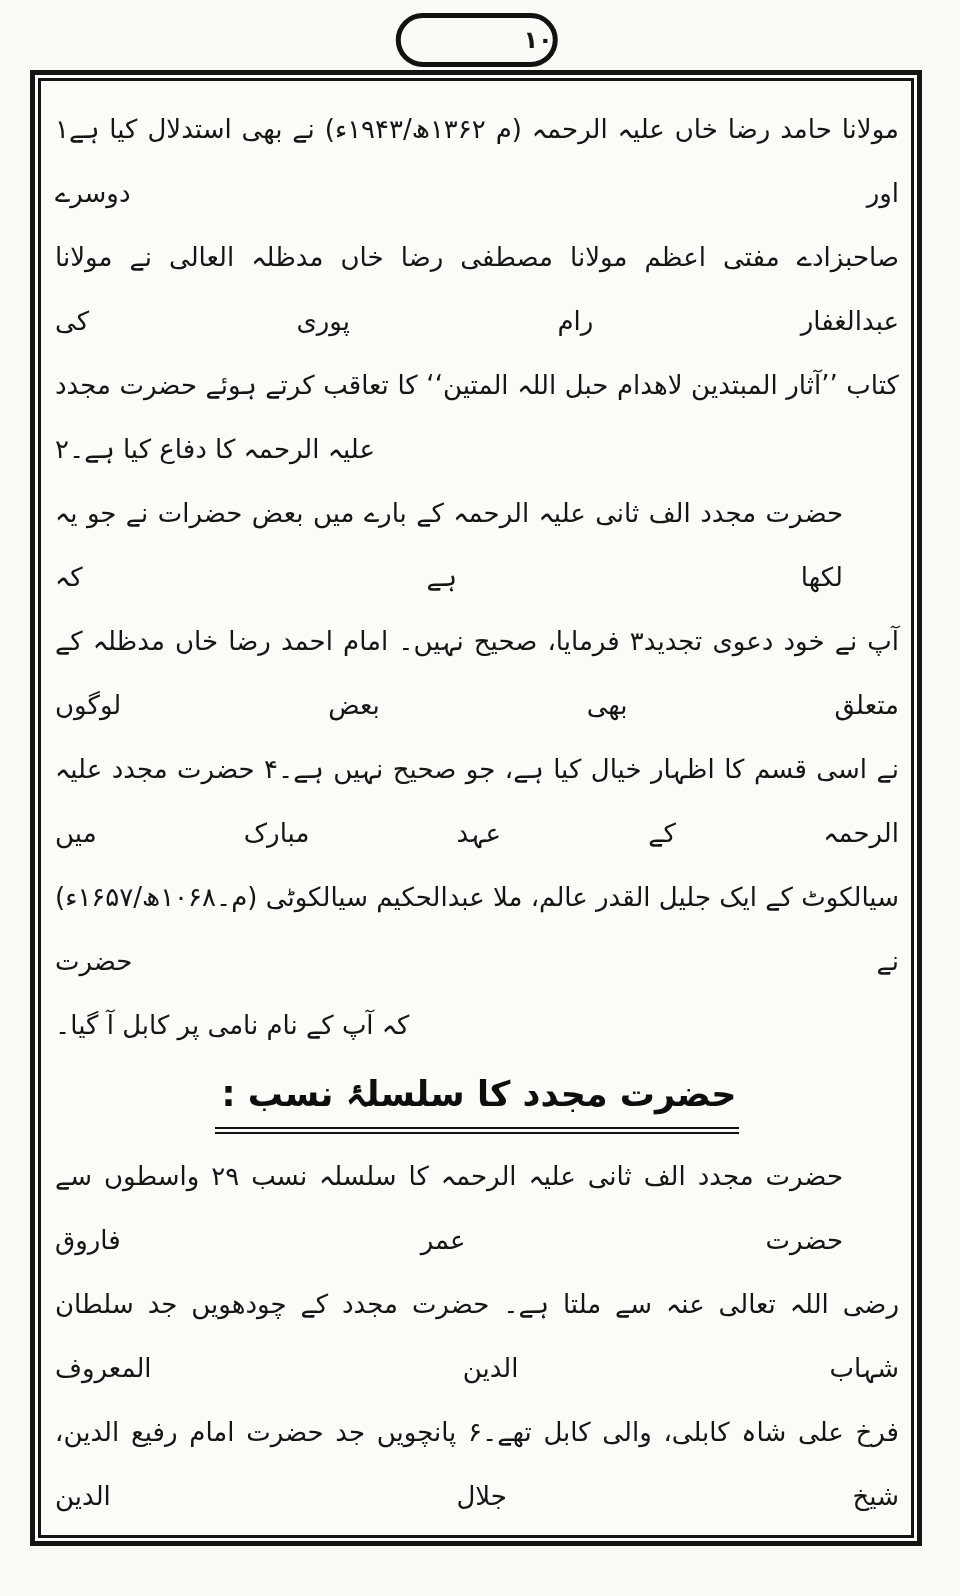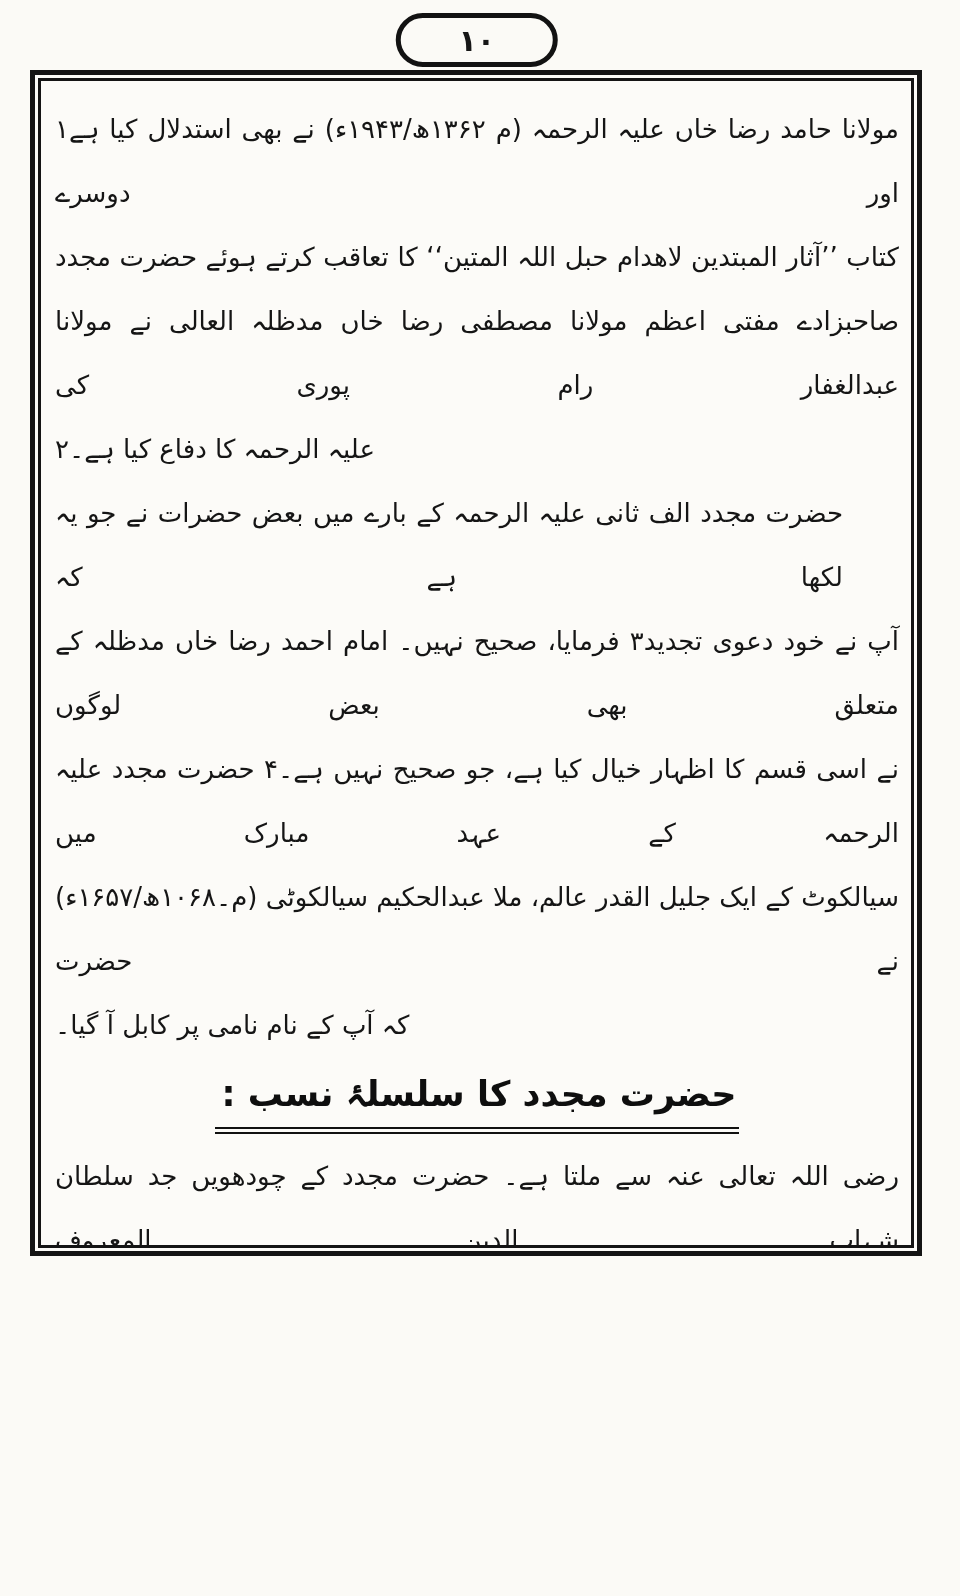--- a/index.html
+++ b/index.html
@@ -18,29 +18,29 @@
   }
   
   .pill {
     position:absolute;
     top:13px; left:50%;
     transform:translateX(-52%);
     width:162px; height:54px;
     border:5px solid #121212;
     border-radius:28px;
     background:#fbfaf6;
-    display:flex; align-items:center; justify-content:center;
-    font-size:30px; font-weight:bold;
+    display:flex; align-items:center; justify-content:flex-start;
+    font-size:24px; font-weight:bold;
     z-index:2;
   }
   
   .outer-frame {
     position:absolute;
     left:30px; top:70px;
-    width:892px; height:1186px;
+    width:892px; height:1476px;
     border:5px solid #141414;
     background:#fcfbf8;
   }
   .inner-frame {
     position:absolute; inset:3px;
     border:3px solid #141414;
     padding:16px 12px 0 14px;
     overflow:hidden;
   }
   .main-line {
@@ -74,37 +74,38 @@
 
   <div class="pill">
     <span>۱۰</span>
   </div>
 
   <div class="outer-frame">
     <div class="inner-frame">
 
       <div>
         <div class="main-line just">مولانا حامد رضا خاں علیہ الرحمہ (م ۱۳۶۲ھ/۱۹۴۳ء) نے بھی استدلال کیا ہے۱ اور دوسرے</div>
+        <div class="main-line just">صاحبزادے مفتی اعظم مولانا مصطفی رضا خاں مدظلہ العالی نے مولانا عبدالغفار رام پوری کی</div>
         <div class="main-line just">کتاب ’’آثار المبتدین لاھدام حبل اللہ المتین‘‘ کا تعاقب کرتے ہوئے حضرت مجدد</div>
-        <div class="main-line just">صاحبزادے مفتی اعظم مولانا مصطفی رضا خاں مدظلہ العالی نے مولانا عبدالغفار رام پوری کی</div>
         <div class="main-line cen">علیہ الرحمہ کا دفاع کیا ہے۔۲</div>
       </div>
 
       <div>
         <div class="main-line just indent">حضرت مجدد الف ثانی علیہ الرحمہ کے بارے میں بعض حضرات نے جو یہ لکھا ہے کہ</div>
         <div class="main-line just">آپ نے خود دعوی تجدید۳ فرمایا، صحیح نہیں۔ امام احمد رضا خاں مدظلہ کے متعلق بھی بعض لوگوں</div>
         <div class="main-line just">نے اسی قسم کا اظہار خیال کیا ہے، جو صحیح نہیں ہے۔۴ حضرت مجدد علیہ الرحمہ کے عہد مبارک میں</div>
         <div class="main-line just">سیالکوٹ کے ایک جلیل القدر عالم، ملا عبدالحکیم سیالکوٹی (م۔۱۰۶۸ھ/۱۶۵۷ء) نے حضرت</div>
         <div class="main-line cen">کہ آپ کے نام نامی پر کابل آ گیا۔</div>
       </div>
 
       <div class="heading-row">
         <span class="heading">حضرت مجدد کا سلسلۂ نسب :</span>
       </div>
 
       <div>
+        <div class="main-line just indent">حضرت مجدد الف ثانی علیہ الرحمہ کا سلسلہ نسب ۲۹ واسطوں سے حضرت عمر فاروق</div>
         <div class="main-line just">رضی اللہ تعالی عنہ سے ملتا ہے۔ حضرت مجدد کے چودھویں جد سلطان شہاب الدین المعروف</div>
         <div class="main-line just">فرخ علی شاہ کابلی، والی کابل تھے۔۶ پانچویں جد حضرت امام رفیع الدین، شیخ جلال الدین</div>
       </div>
 
     </div>
   </div>
 </div>
 
 </body></html>

